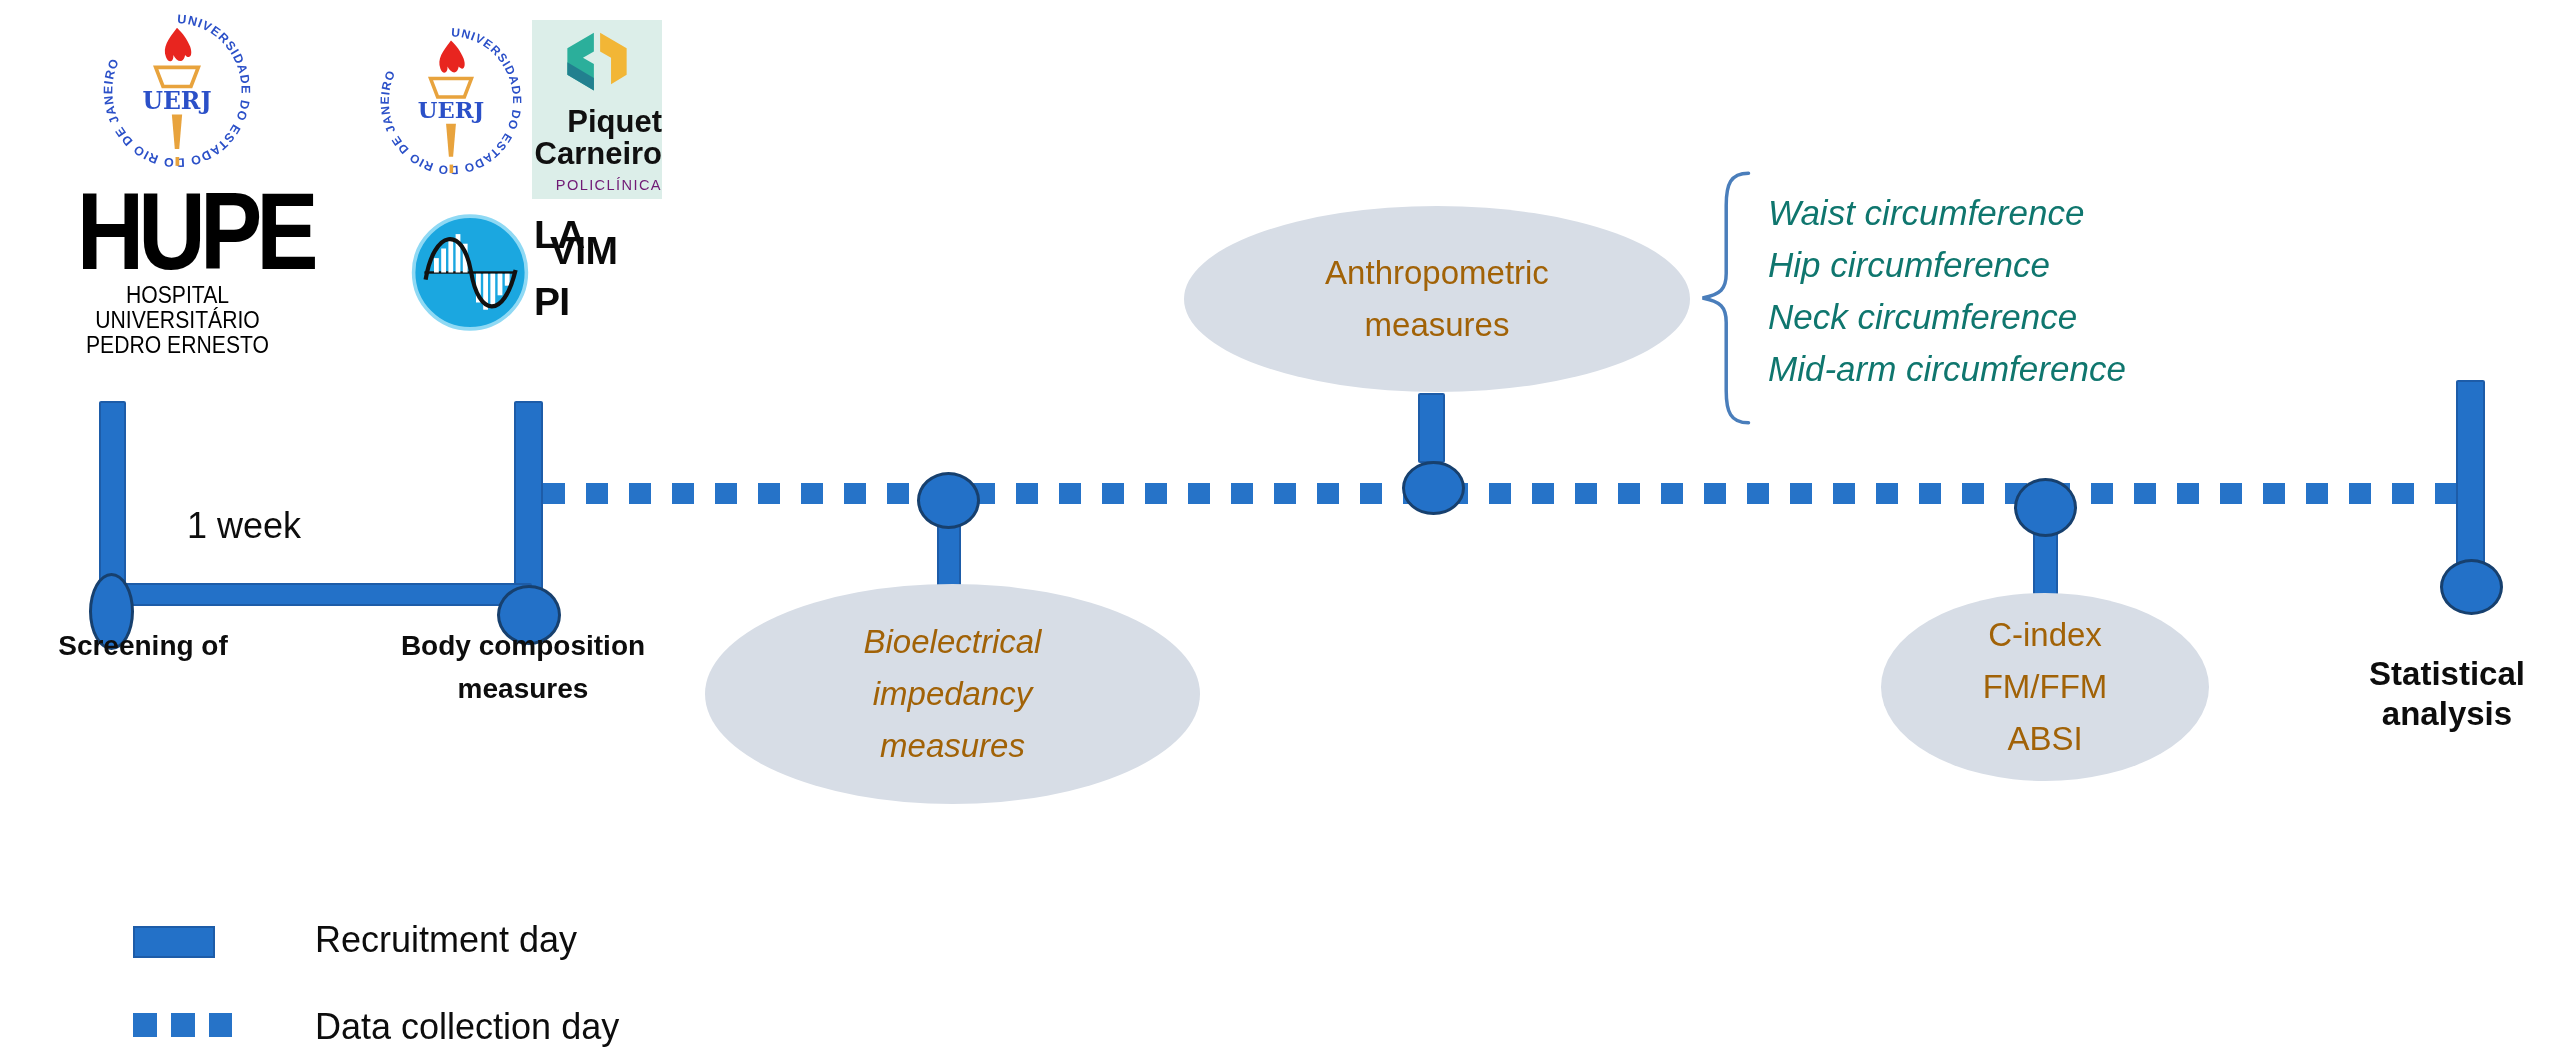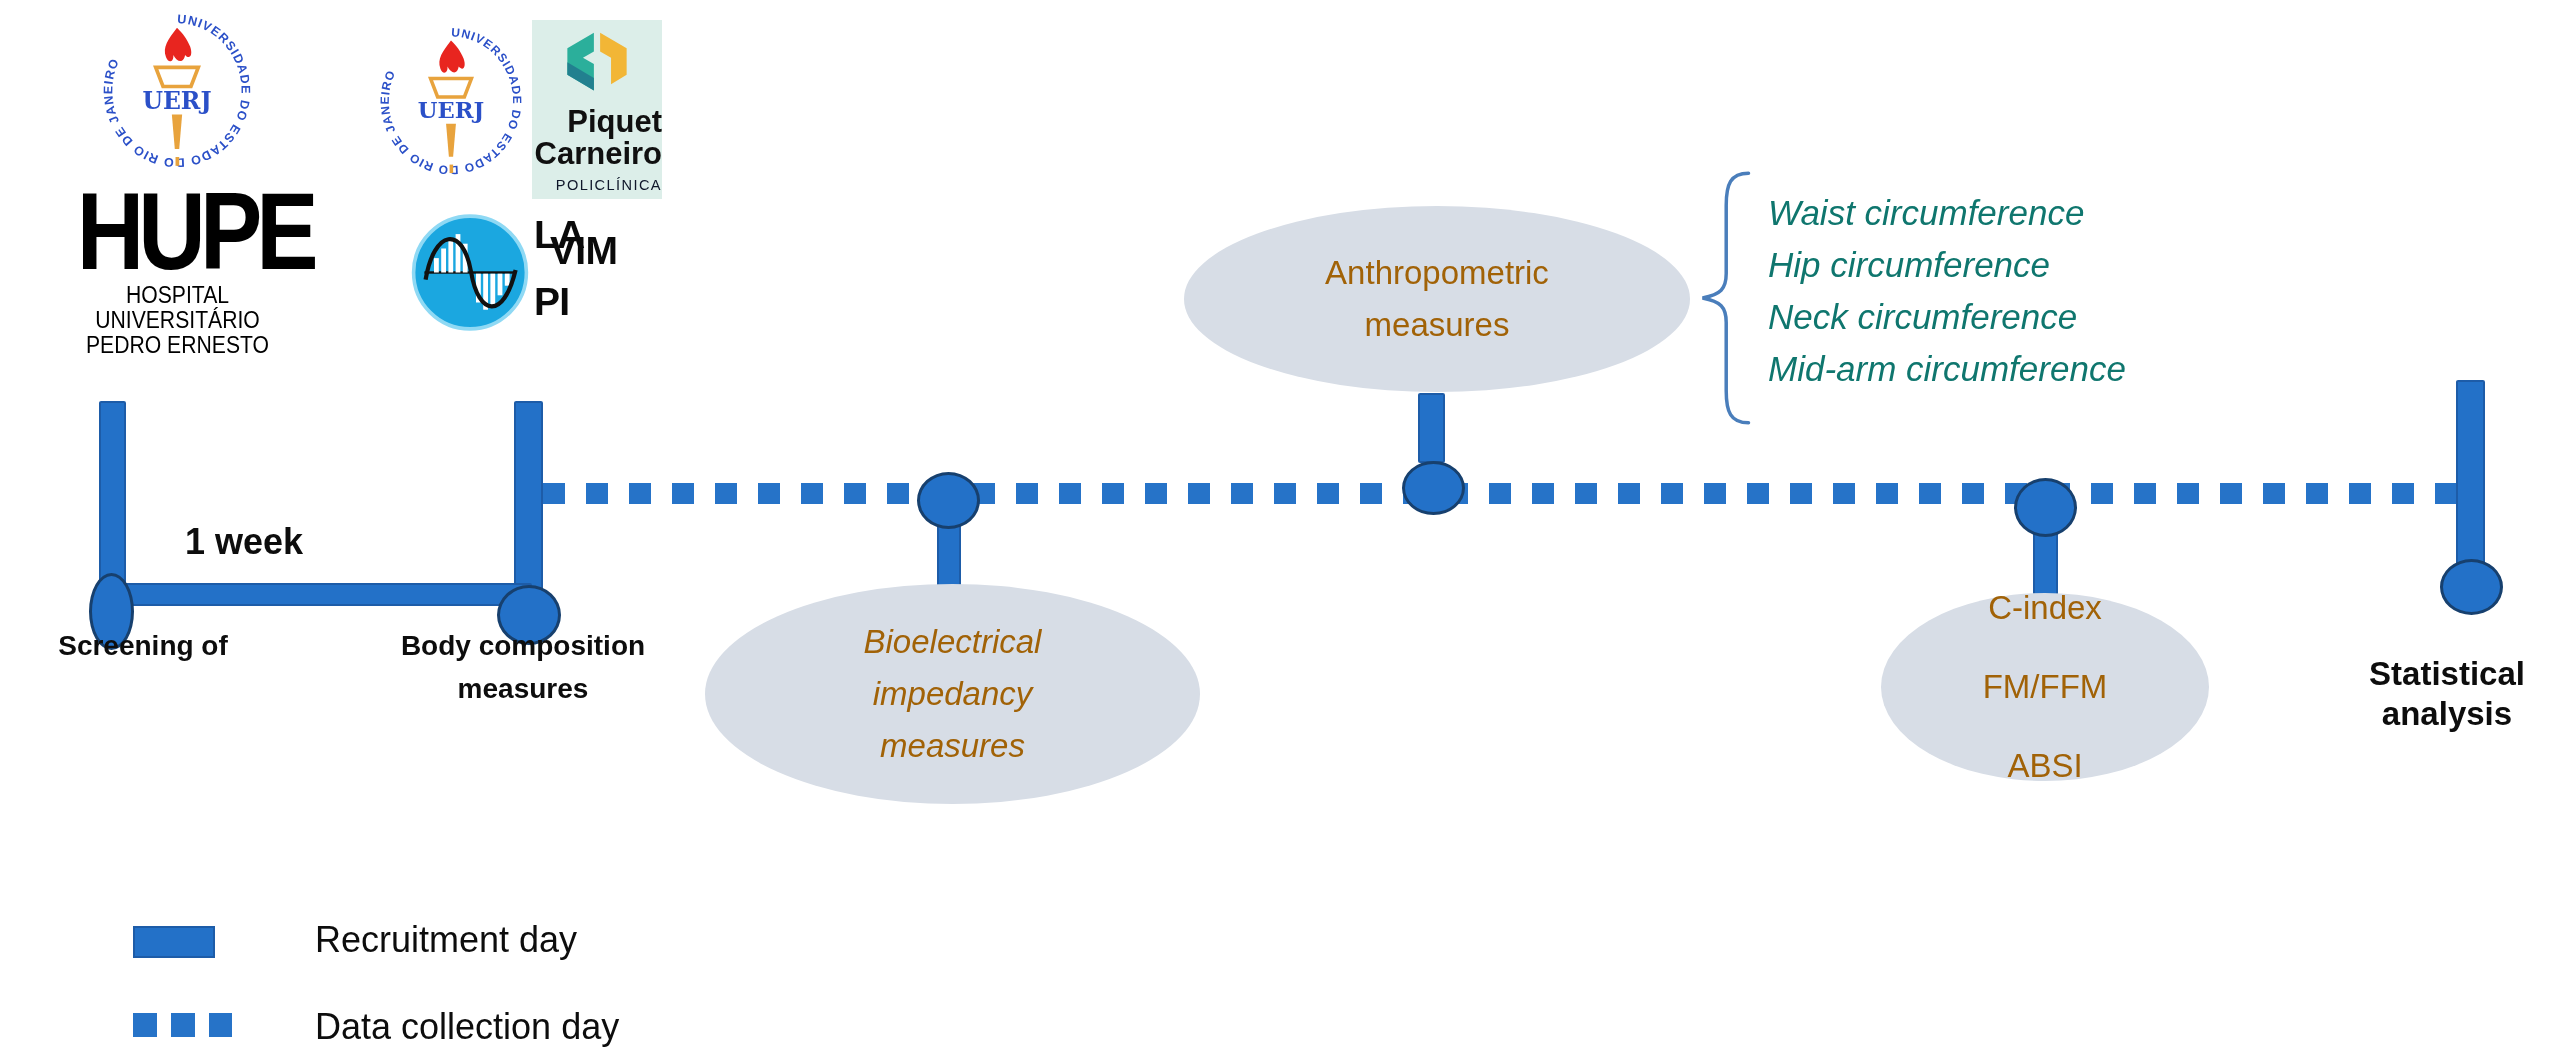--- a/index.html
+++ b/index.html
@@ -11,30 +11,30 @@
   
   .dotline{position:absolute;height:21px;
     background-image:repeating-linear-gradient(90deg,#2673C8 0px,#2673C8 22px,transparent 22px,transparent 43px);}
   
   .node{position:absolute;background:#2371C8;border:3.5px solid #17406E;border-radius:50%;box-sizing:border-box;}
   
   .bubble{position:absolute;background:#D7DDE6;border-radius:50%;display:flex;flex-direction:column;
     align-items:center;justify-content:center;text-align:center;color:#a16207;font-size:33px;line-height:52px;}
   
   .lbl{position:absolute;color:#0d0d0d;font-weight:bold;font-size:28px;line-height:43px;text-align:center;}
-  .plain{font-weight:bold;margin-top:16px;}
+  .plain{font-weight:normal;}
   .italic-list{position:absolute;font-size:35px;line-height:52px;font-style:italic;color:#0f766e;white-space:nowrap;}
   .legend-label{position:absolute;font-size:36px;color:#0d0d0d;white-space:nowrap;}
   
   .hupe-wrap{position:absolute;text-align:center;color:#000;}
   .hupe-big{font-weight:900;font-size:110px;line-height:105px;letter-spacing:-7px;transform:scaleX(0.85);transform-origin:center;}
   .hupe-small{font-size:23px;line-height:25px;transform:scaleX(0.92);transform-origin:center;}
   .piquet-wrap{position:absolute;background:#DCEEE9;text-align:right;}
   .piquet-name{font-weight:bold;font-size:31px;line-height:32px;color:#101010;}
-  .piquet-sub{font-size:14.6px;letter-spacing:1.4px;color:#0f172a;margin-top:7px;}
+  .piquet-sub{font-size:14.6px;letter-spacing:1.4px;color:#701a75;margin-top:7px;}
   .lavimpi-text{position:absolute;font-weight:900;color:#0a0a0a;font-size:39px;line-height:33px;letter-spacing:-0.7px;}
 </style>
 </head>
 <body>
 
 <div id="canvas">
 
   <svg class="abs" style="left:80px;top:12.6px;" width="194" height="169" viewBox="0 0 210 230">
     <defs>
         <path id="ring1" d="M105,14 a88,92 0 1,1 -0.1,0" fill="none"></path>
@@ -124,21 +124,21 @@
 
   <div class="bubble" style="left:705px;top:584px;width:495px;height:220px;font-style:italic;">
     <div>Bioelectrical</div>
     <div>impedancy</div>
     <div>measures</div>
   </div>
   <div class="bubble" style="left:1184px;top:206px;width:506px;height:186px;">
     <div>Anthropometric</div>
     <div>measures</div>
   </div>
-  <div class="bubble" style="left:1881px;top:593px;width:328px;height:188px;gap:27px;">
+  <div class="bubble" style="left:1881px;top:593px;width:328px;height:188px;">
     <div>C-index</div>
     <div>FM/FFM</div>
     <div>ABSI</div>
   </div>
 
   <svg class="abs" style="left:1694px;top:169px;" width="70" height="258" viewBox="0 0 100 370">
     <path d="M78,6 C52,6 46,22 46,52 L46,150 C46,172 38,180 12,185 C38,190 46,198 46,220 L46,318 C46,348 52,364 78,364" fill="none" stroke="#4A7EBB" stroke-width="5" stroke-linecap="round"></path>
   </svg>
   <div class="italic-list" style="left:1768px;top:187px;">
     <div>Waist circumference</div>

